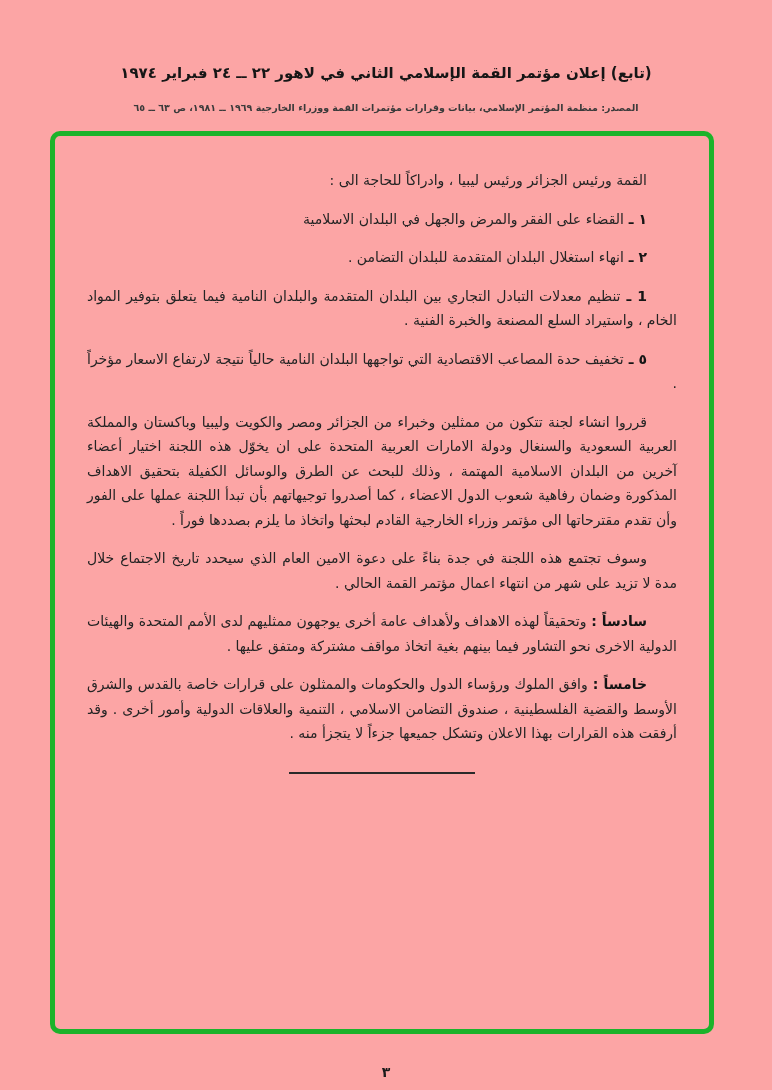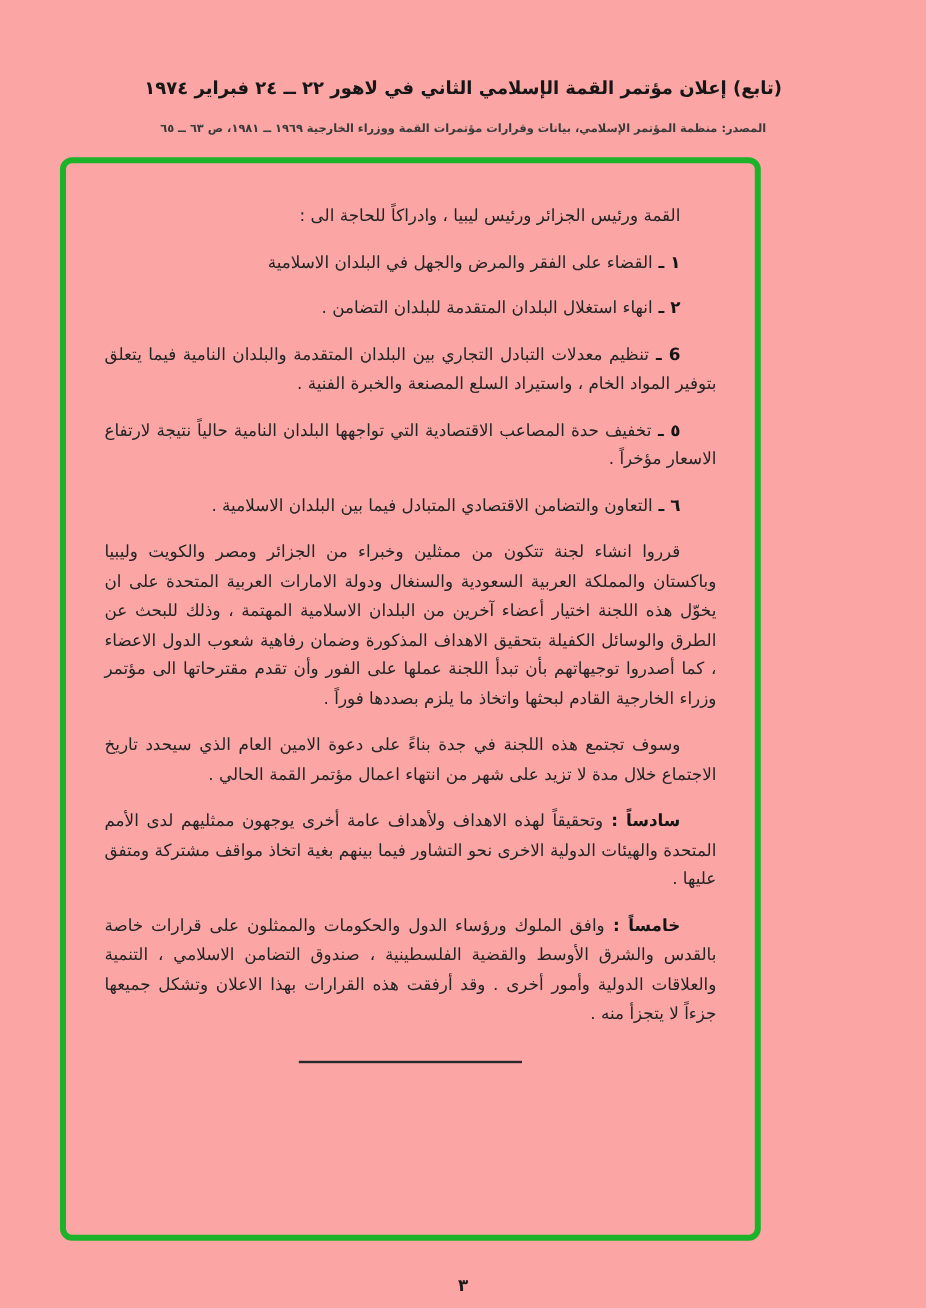--- a/index.html
+++ b/index.html
@@ -33,21 +33,21 @@
   .doc-source {
     margin-top: 20px;
     font-size: 9.5px;
     font-weight: bold;
     color: #3a3a3a;
   }
   .green-frame {
     position: absolute;
     left: 50px;
     top: 131px;
-    width: 584px;
+    width: 664px;
     height: 903px;
     border: 5px solid #1cb32b;
     border-radius: 10px;
     box-sizing: border-box;
     background: transparent;
   }
   .frame-content {
     position: absolute;
     top: 32px;
     right: 32px;
@@ -98,26 +98,25 @@
 
   <div class="green-frame">
     <div class="frame-content">
 
       <p class="para"><span class="p-label"></span><span>القمة ورئيس الجزائر ورئيس ليبيا ، وادراكاً للحاجة الى :</span></p>
 
       <p class="para numbered"><span class="p-label">١ ـ </span><span>القضاء على الفقر والمرض والجهل في البلدان الاسلامية</span></p>
 
       <p class="para numbered"><span class="p-label">٢ ـ </span><span>انهاء استغلال البلدان المتقدمة للبلدان التضامن .</span></p>
 
-      <p class="para numbered"><span class="p-label">6 ـ </span><span>تنظيم معدلات التبادل التجاري بين البلدان المتقدمة والبلدان النامية فيما يتعلق بتوفير المواد الخام ، واستيراد السلع المصنعة والخبرة الفنية .</span></p>
+      <p class="para numbered"><span class="p-label">1 ـ </span><span>تنظيم معدلات التبادل التجاري بين البلدان المتقدمة والبلدان النامية فيما يتعلق بتوفير المواد الخام ، واستيراد السلع المصنعة والخبرة الفنية .</span></p>
 
 
       <p class="para numbered"><span class="p-label">٥ ـ </span><span>تخفيف حدة المصاعب الاقتصادية التي تواجهها البلدان النامية حالياً نتيجة لارتفاع الاسعار مؤخراً .</span></p>
 
-      <p class="para numbered"><span class="p-label">٦ ـ </span><span>التعاون والتضامن الاقتصادي المتبادل فيما بين البلدان الاسلامية .</span></p>
 
       <p class="para"><span class="p-label"></span><span>قرروا انشاء لجنة تتكون من ممثلين وخبراء من الجزائر ومصر والكويت وليبيا وباكستان والمملكة العربية السعودية والسنغال ودولة الامارات العربية المتحدة على ان يخوّل هذه اللجنة اختيار أعضاء آخرين من البلدان الاسلامية المهتمة ، وذلك للبحث عن الطرق والوسائل الكفيلة بتحقيق الاهداف المذكورة وضمان رفاهية شعوب الدول الاعضاء ، كما أصدروا توجيهاتهم بأن تبدأ اللجنة عملها على الفور وأن تقدم مقترحاتها الى مؤتمر وزراء الخارجية القادم لبحثها واتخاذ ما يلزم بصددها فوراً .</span></p>
 
       <p class="para"><span class="p-label"></span><span>وسوف تجتمع هذه اللجنة في جدة بناءً على دعوة الامين العام الذي سيحدد تاريخ الاجتماع خلال مدة لا تزيد على شهر من انتهاء اعمال مؤتمر القمة الحالي .</span></p>
 
       <p class="para"><span class="p-label">سادساً : </span><span>وتحقيقاً لهذه الاهداف ولأهداف عامة أخرى يوجهون ممثليهم لدى الأمم المتحدة والهيئات الدولية الاخرى نحو التشاور فيما بينهم بغية اتخاذ مواقف مشتركة ومتفق عليها .</span></p>
 
       <p class="para"><span class="p-label">خامساً : </span><span>وافق الملوك ورؤساء الدول والحكومات والممثلون على قرارات خاصة بالقدس والشرق الأوسط والقضية الفلسطينية ، صندوق التضامن الاسلامي ، التنمية والعلاقات الدولية وأمور أخرى . وقد أرفقت هذه القرارات بهذا الاعلان وتشكل جميعها جزءاً لا يتجزأ منه .</span></p>
 
       <div class="divider"></div>

